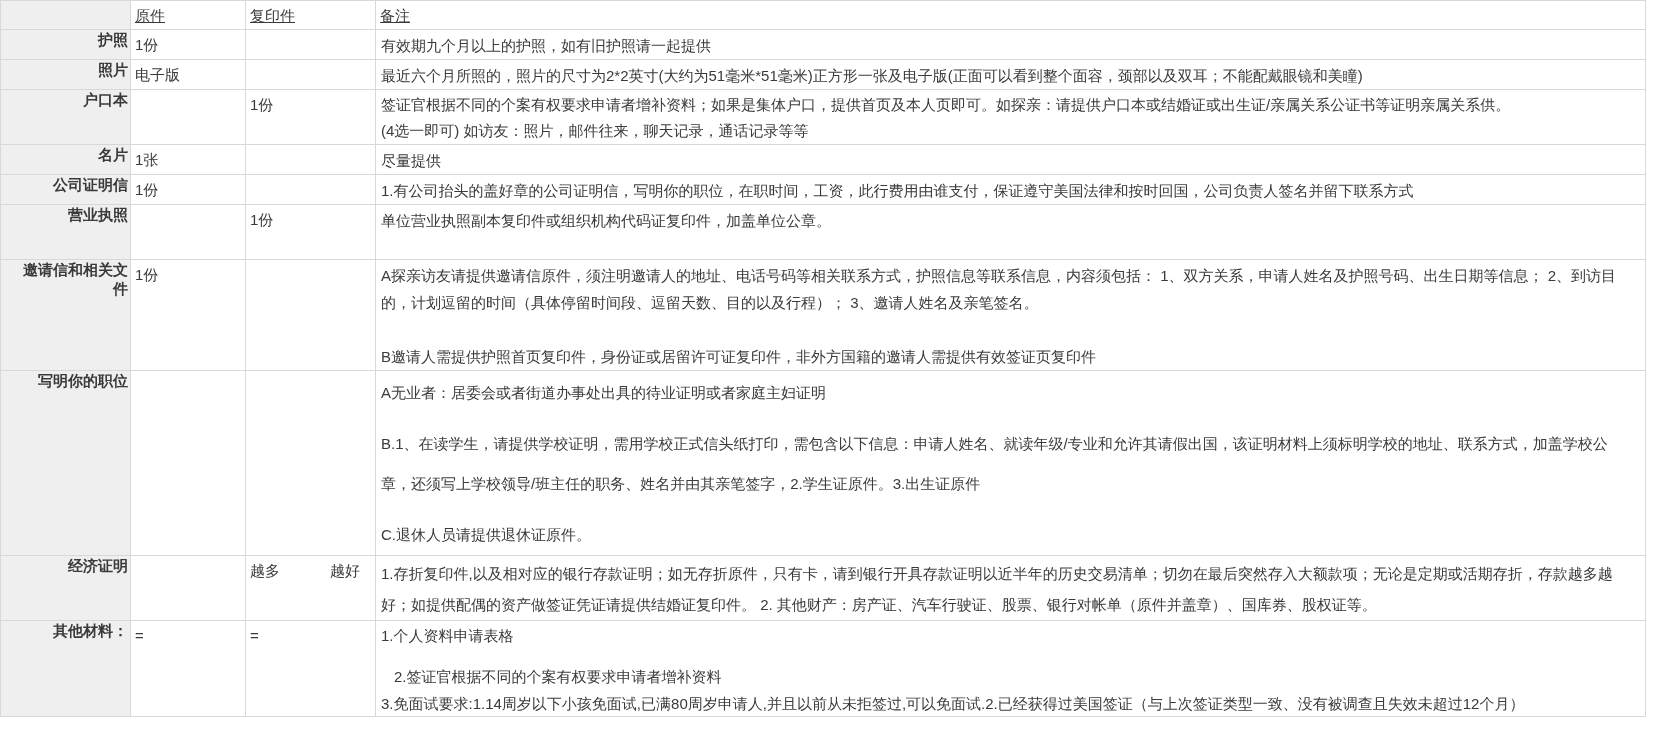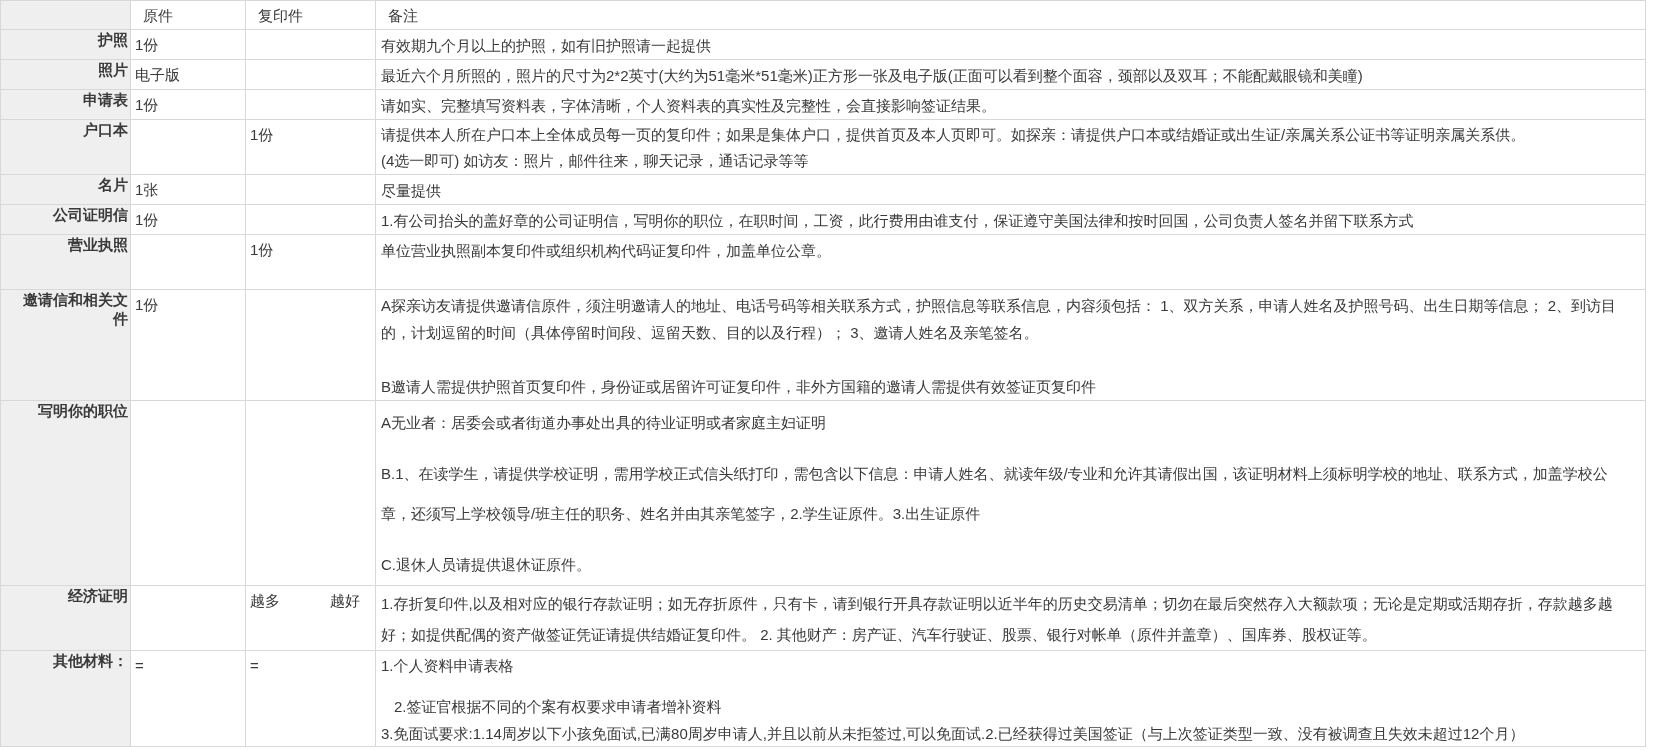--- a/index.html
+++ b/index.html
@@ -34,21 +34,21 @@
     background:var(--labelbg);
     text-align:right;
     font-weight:bold;
     padding:1px 2px 0 8px;
     white-space:pre-wrap;
     font-family:Liberation Serif, serif;
   }
   
   tr.rh td{font-weight:normal;text-align:left;}
   tr.rh td.c-label{background:var(--labelbg);}
-  tr.rh td.c-head{padding:1px 0 0 12px;line-height:27px;}
+  tr.rh td.c-head{padding:1px 0 0 4px;line-height:27px;text-decoration:underline;}
   
   td.c-orig,td.c-copy{
     padding:1px 17px 0 4px;
     white-space:pre;
     line-height:27px;
   }
   
   td.c-rem{padding:2px 8px 0 5px;}
   .para{line-height:27px;white-space:pre-wrap;}
   
@@ -104,35 +104,27 @@
 
     <tr class="r1">
       <td class="c-label">照片</td>
       <td class="c-orig">电子版</td>
       <td class="c-copy"></td>
       <td class="c-rem">
         <div class="para">最近六个月所照的，照片的尺寸为2*2英寸(大约为51毫米*51毫米)正方形一张及电子版(正面可以看到整个面容，颈部以及双耳；不能配戴眼镜和美瞳)</div>
       </td>
     </tr>
 
-    <tr class="r2">
-      <td class="c-label">申请表</td>
-      <td class="c-orig">1份</td>
-      <td class="c-copy"></td>
-      <td class="c-rem">
-        <div class="para">请如实、完整填写资料表，字体清晰，个人资料表的真实性及完整性，会直接影响签证结果。</div>
-      </td>
-    </tr>
 
     <tr class="r3">
       <td class="c-label">户口本</td>
       <td class="c-orig"></td>
       <td class="c-copy">1份</td>
       <td class="c-rem">
-        <div class="para">请提供本人所在户口本上全体成员每一页的复印件；如果是集体户口，提供首页及本人页即可。如探亲：请提供户口本或结婚证或出生证/亲属关系公证书等证明亲属关系供。</div>
+        <div class="para">签证官根据不同的个案有权要求申请者增补资料；如果是集体户口，提供首页及本人页即可。如探亲：请提供户口本或结婚证或出生证/亲属关系公证书等证明亲属关系供。</div>
         <div class="para">(4选一即可) 如访友：照片，邮件往来，聊天记录，通话记录等等</div>
       </td>
     </tr>
 
 
     <tr class="r5">
       <td class="c-label">名片</td>
       <td class="c-orig">1张</td>
       <td class="c-copy"></td>
       <td class="c-rem">

